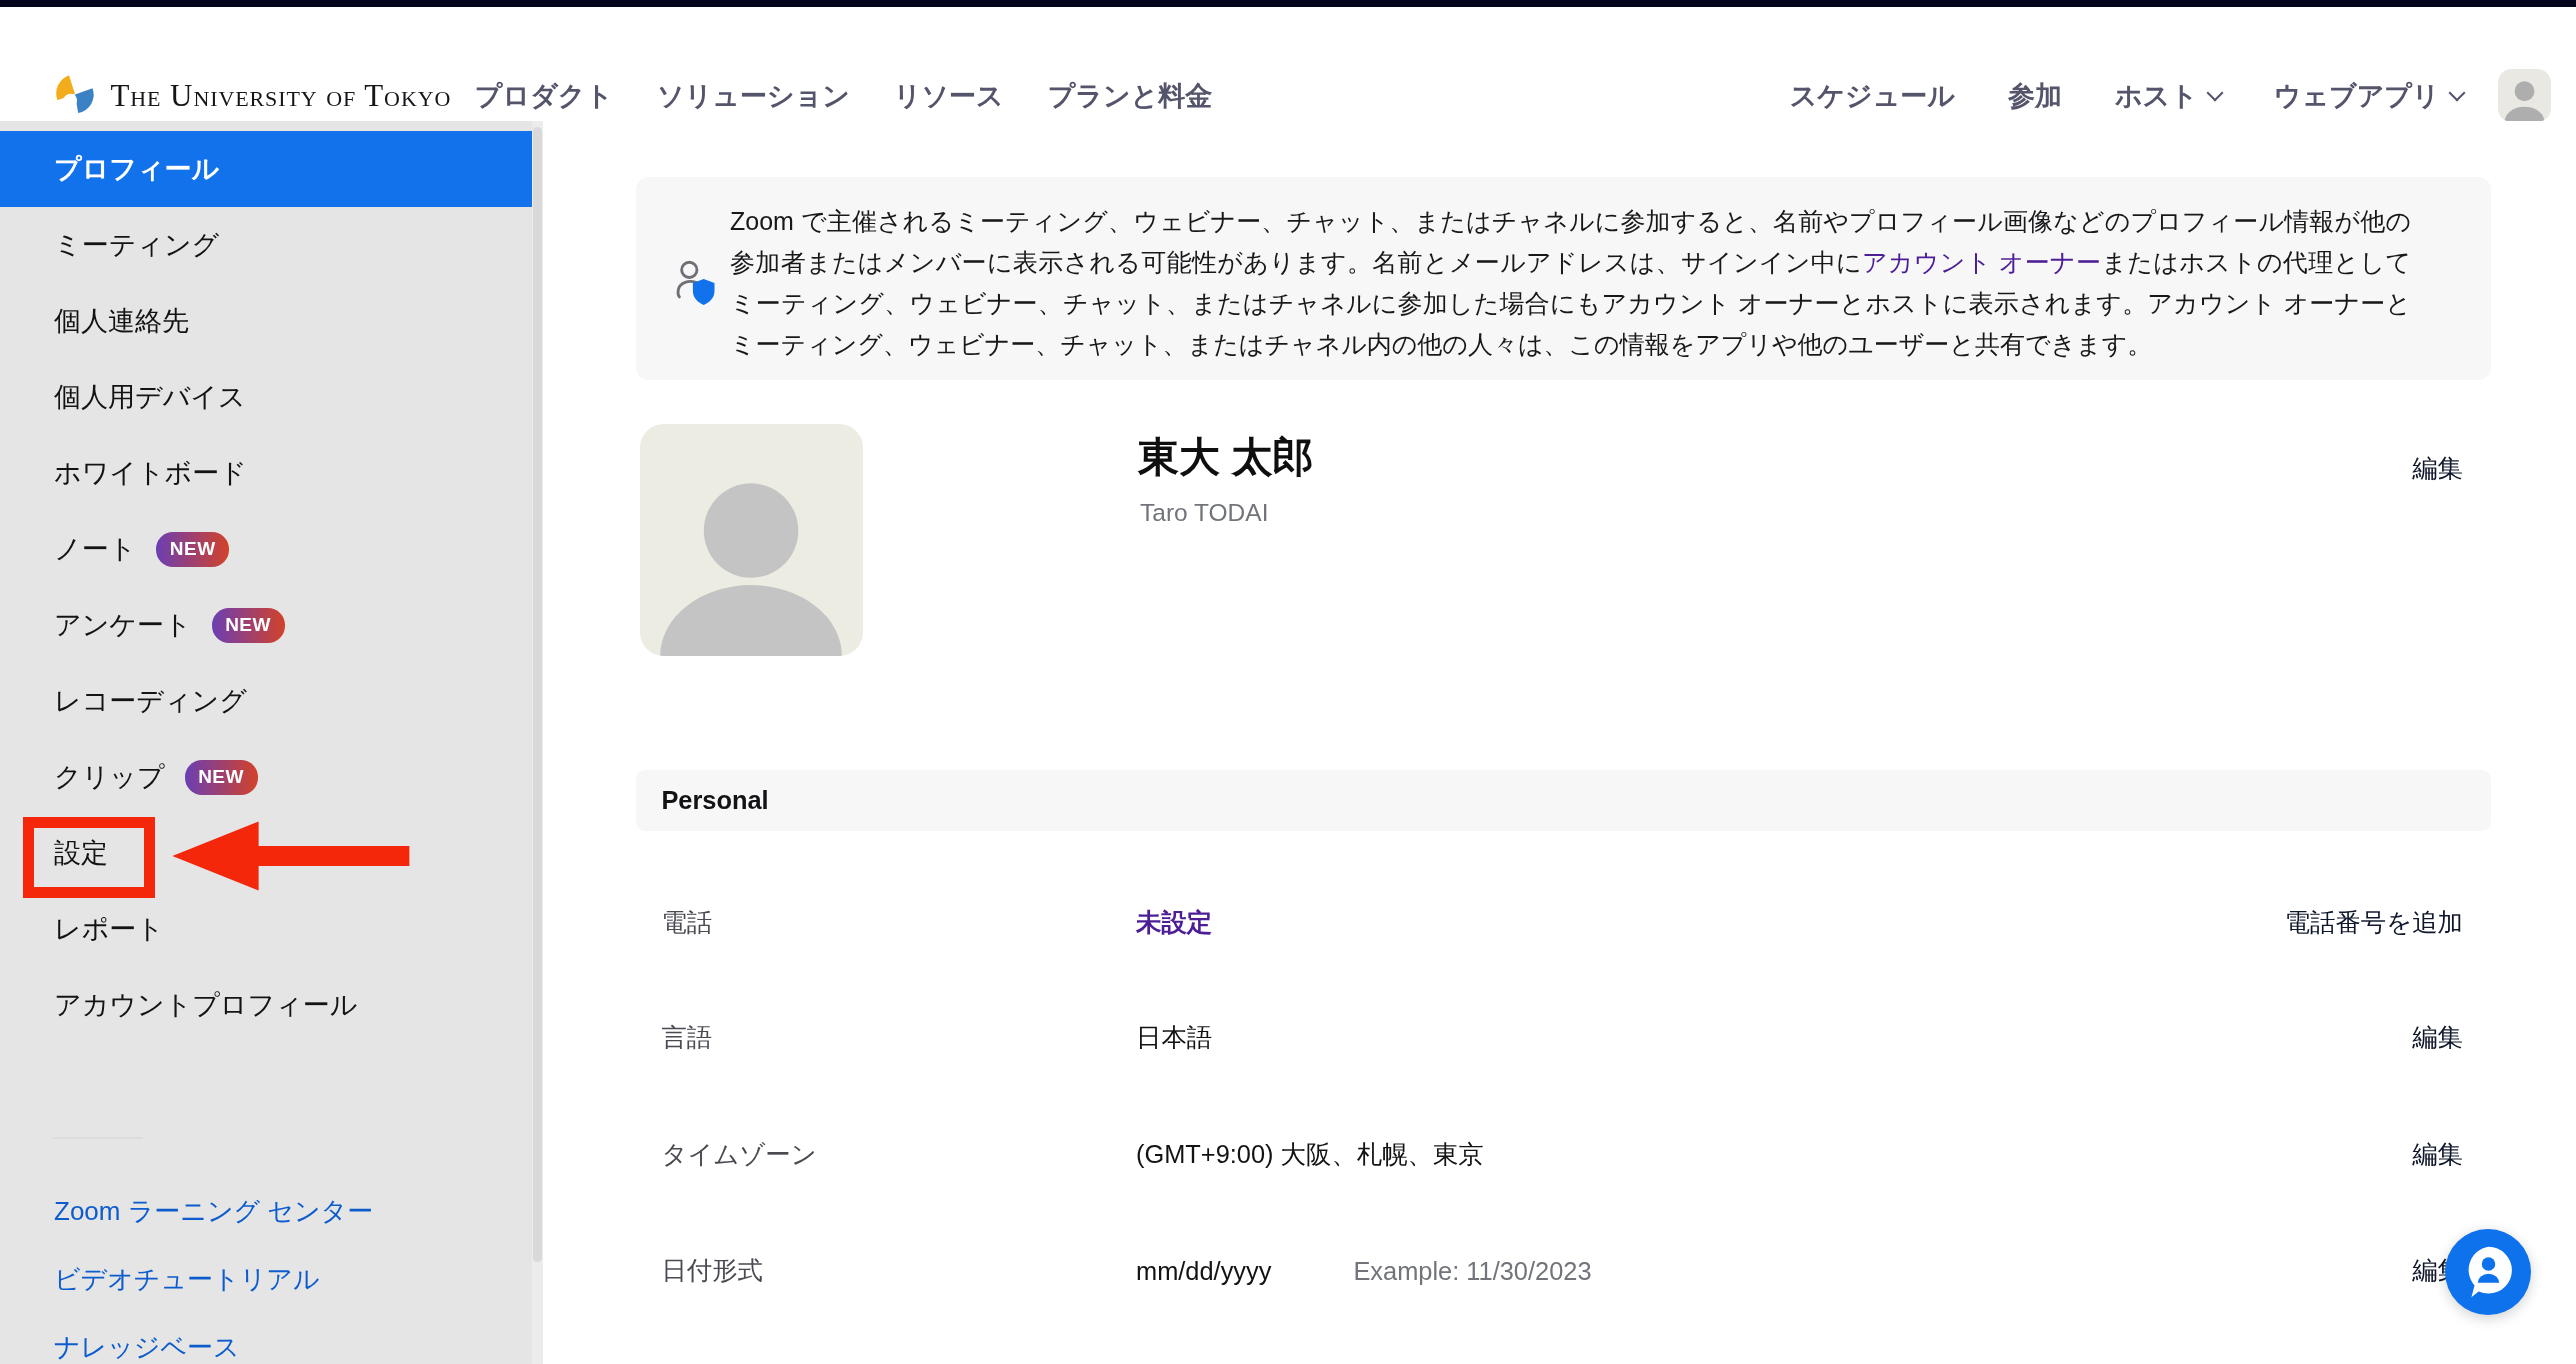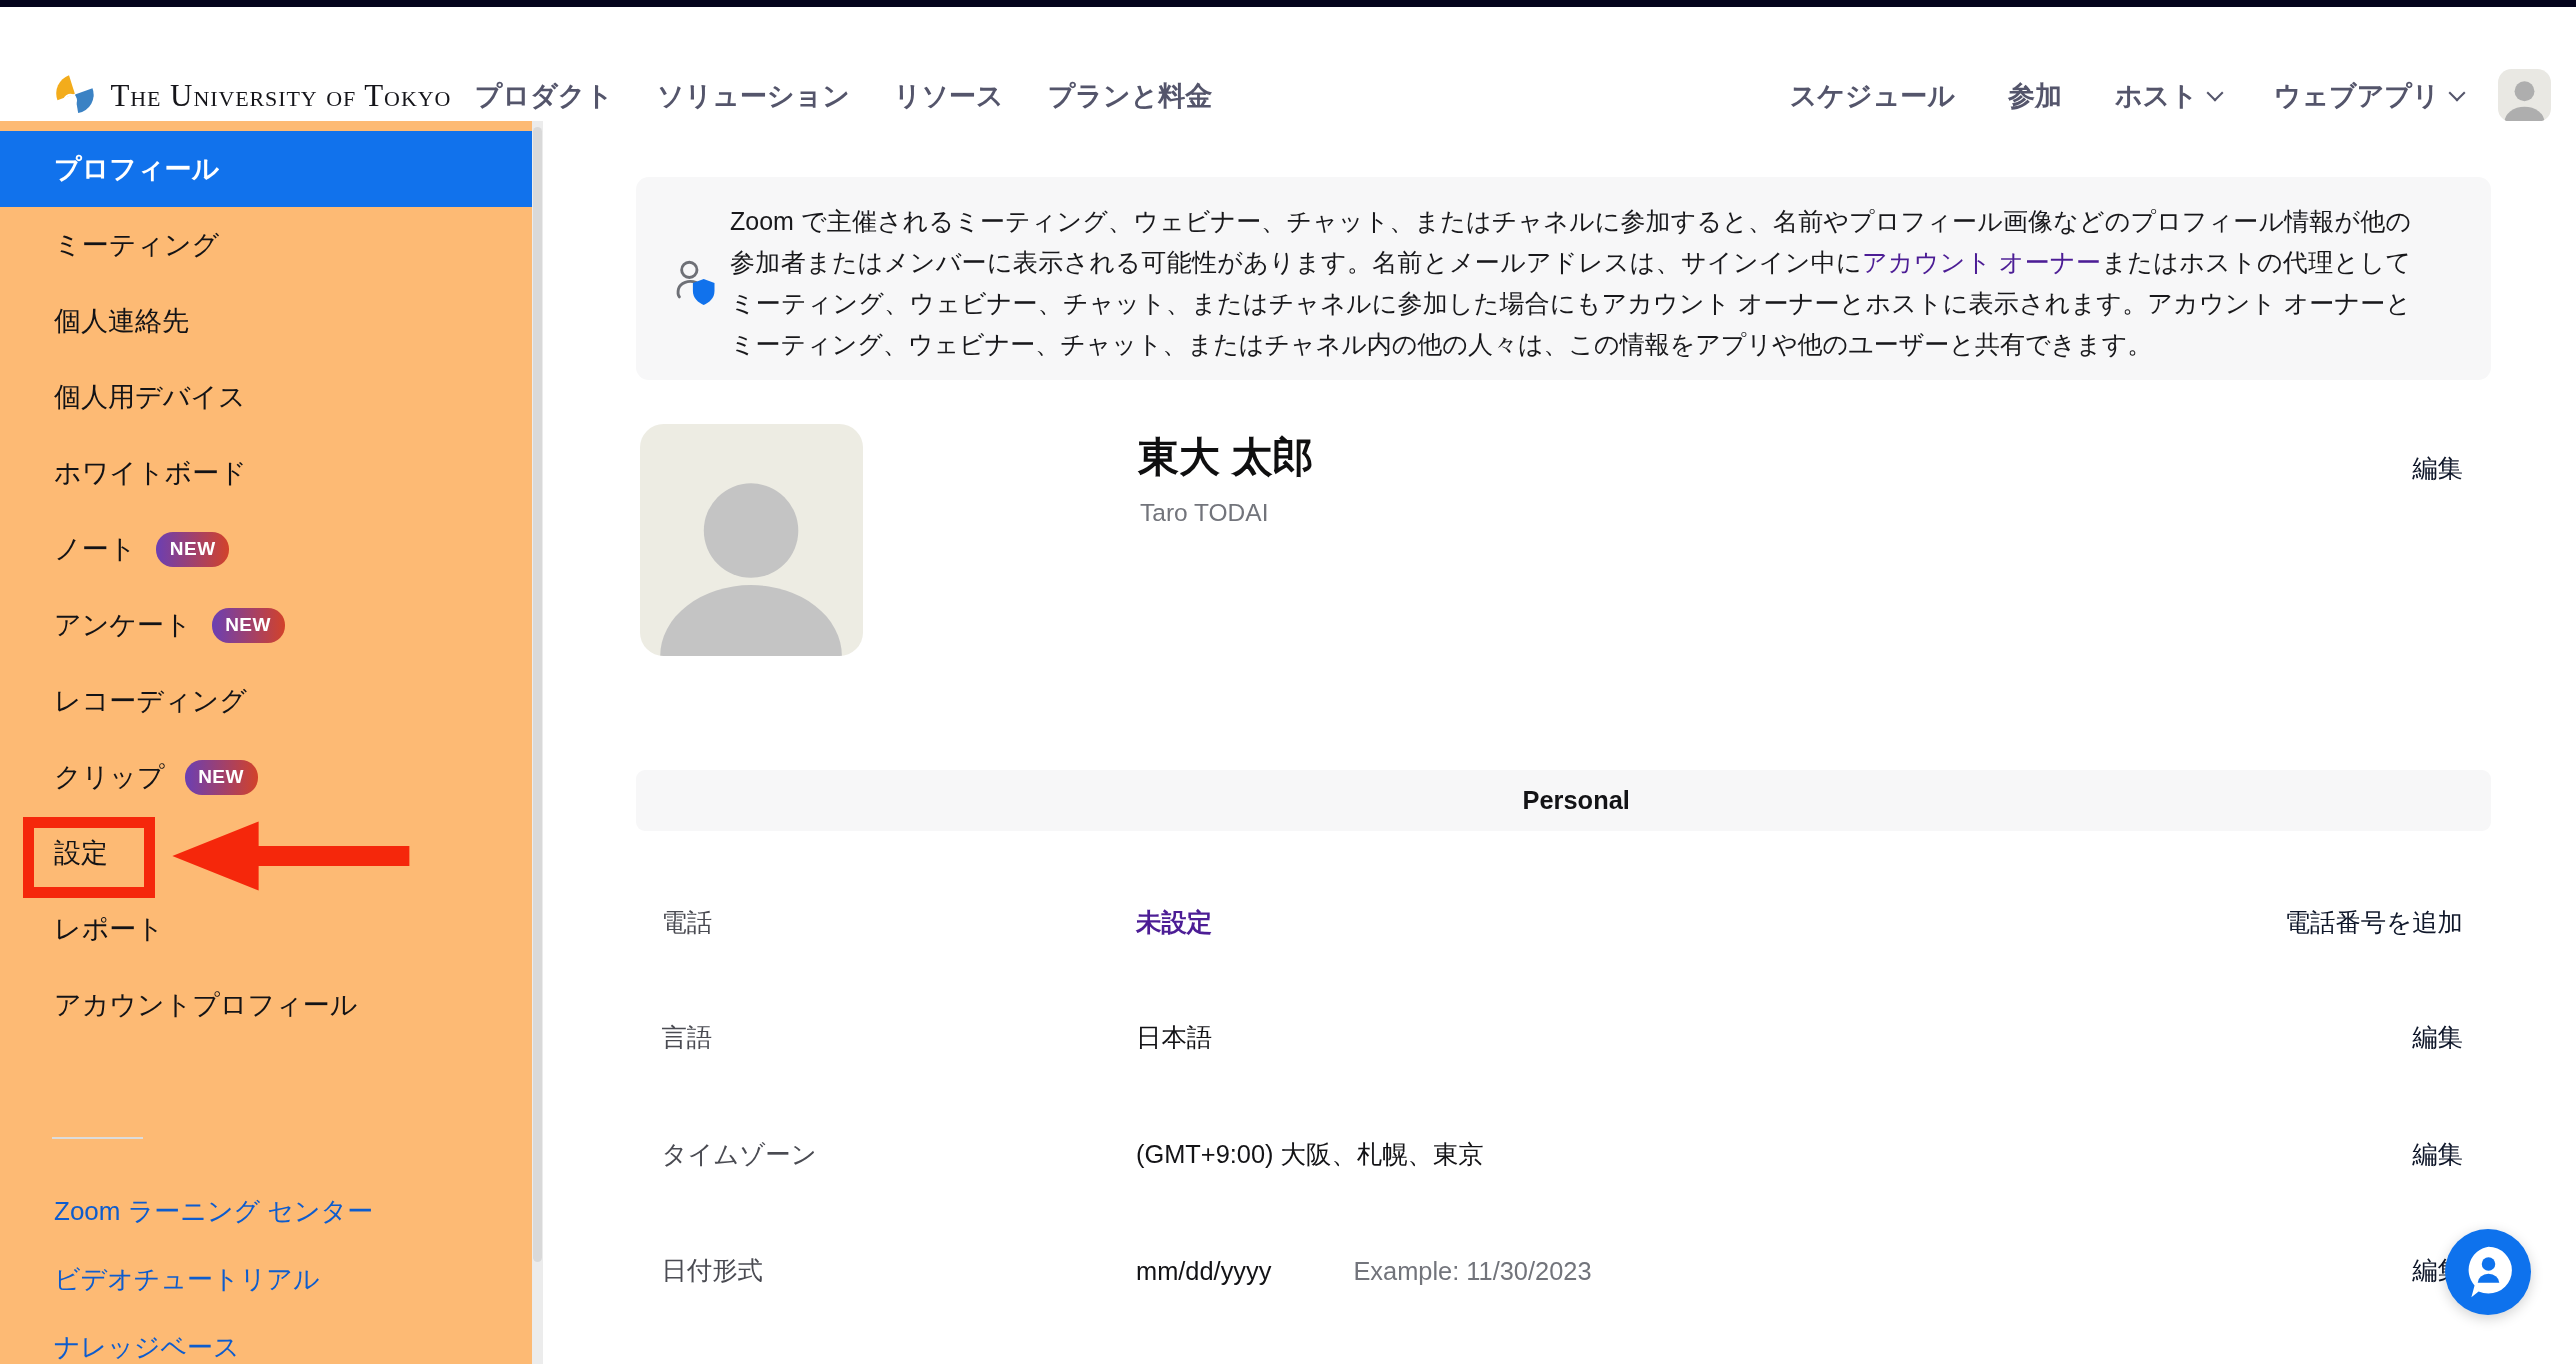--- a/index.html
+++ b/index.html
@@ -31,21 +31,21 @@
   .chev{
     display:inline-block;width:10px;height:10px;border-right:2.7px solid #54556b;
     border-bottom:2.7px solid #54556b;transform:rotate(45deg);margin-left:11px;margin-top:-5.4px;
   }
   .avatar-sm{
     width:53px;height:53px;border-radius:13.6px;background:#e9e8e3;margin-left:35px;
     display:flex;align-items:flex-end;justify-content:center;overflow:hidden;cursor:pointer;
   }
   
   .sidebar{
-    position:absolute;left:0;top:121px;width:543px;height:1243px;background:#fdba74;
+    position:absolute;left:0;top:121px;width:543px;height:1243px;background:#e5e5e5;
   }
   .side-list{list-style:none;margin:0;padding:10px 0 0 0;}
   .side-item{
     height:76px;line-height:76px;padding-left:54px;font-size:27px;color:#131316;
     white-space:nowrap;cursor:pointer;display:flex;align-items:center;
   }
   .side-item.active{background:#1172ec;color:#ffffff;font-weight:600;width:532px;box-sizing:border-box;}
   .badge{
     display:inline-flex;align-items:center;margin-left:20px;height:35px;padding:0 13.6px;
     border-radius:17px;background:linear-gradient(90deg,#6b3fb3,#d2422a);
@@ -80,21 +80,21 @@
   .avatar-lg{
     position:absolute;left:97px;top:303px;width:223px;height:232px;border-radius:23.6px;
     background:#edece3;overflow:hidden;display:flex;align-items:flex-end;justify-content:center;
   }
   .profile-name{position:absolute;left:595px;top:309px;font-size:41px;font-weight:700;color:#0f0f10;white-space:nowrap;}
   .profile-roman{position:absolute;left:597px;top:378px;font-size:24.5px;color:#72747b;white-space:nowrap;}
   .link{color:#0f172a;font-size:25.4px;cursor:pointer;white-space:nowrap;}
   .profile-edit{position:absolute;right:113px;top:331px;}
   .section-band{
     position:absolute;left:93px;top:649px;width:1855px;height:61px;background:#f7f7f8;
-    border-radius:9px;display:flex;align-items:center;padding-left:25.4px;box-sizing:border-box;justify-content:center;
+    border-radius:9px;display:flex;align-items:center;padding-left:25.4px;box-sizing:border-box;
   }
   .section-title{font-size:25.4px;font-weight:700;color:#131316;}
   .prow{
     position:absolute;left:93px;right:113px;height:40px;display:flex;align-items:center;
   }
   .prow .lbl{width:500px;padding-left:25.4px;box-sizing:border-box;font-size:25.4px;color:#4a4b52;flex:0 0 auto;}
   .prow .val{font-size:25.4px;color:#131316;white-space:nowrap;}
   .prow .val.muted{color:#4c1d95;font-weight:bold;}
   .prow .example{margin-left:82px;font-size:25.4px;color:#72747b;white-space:nowrap;}
   .prow .spacer{flex:1;}

